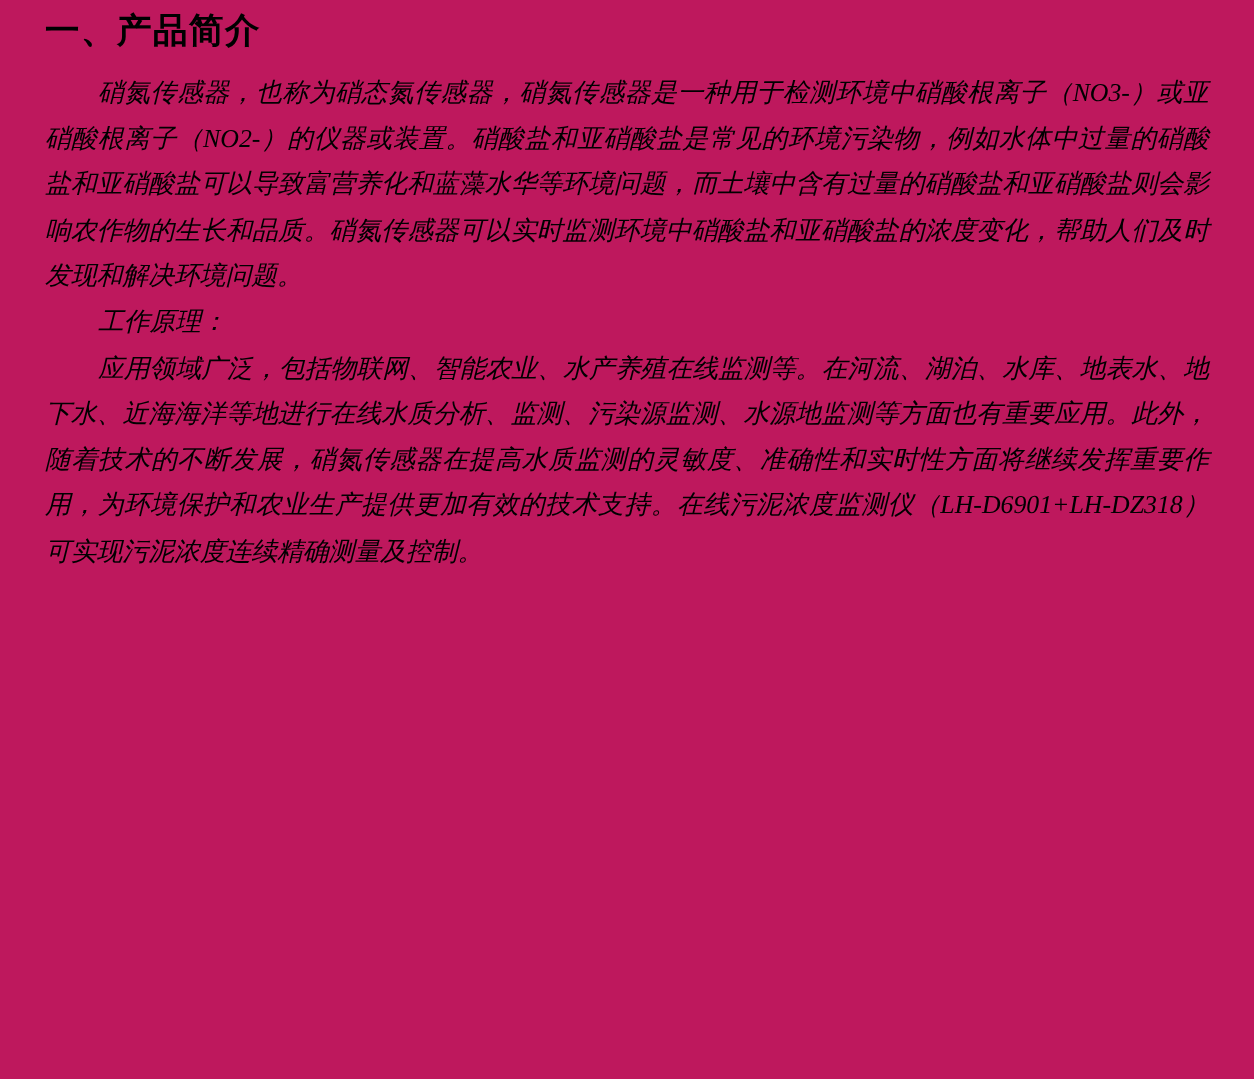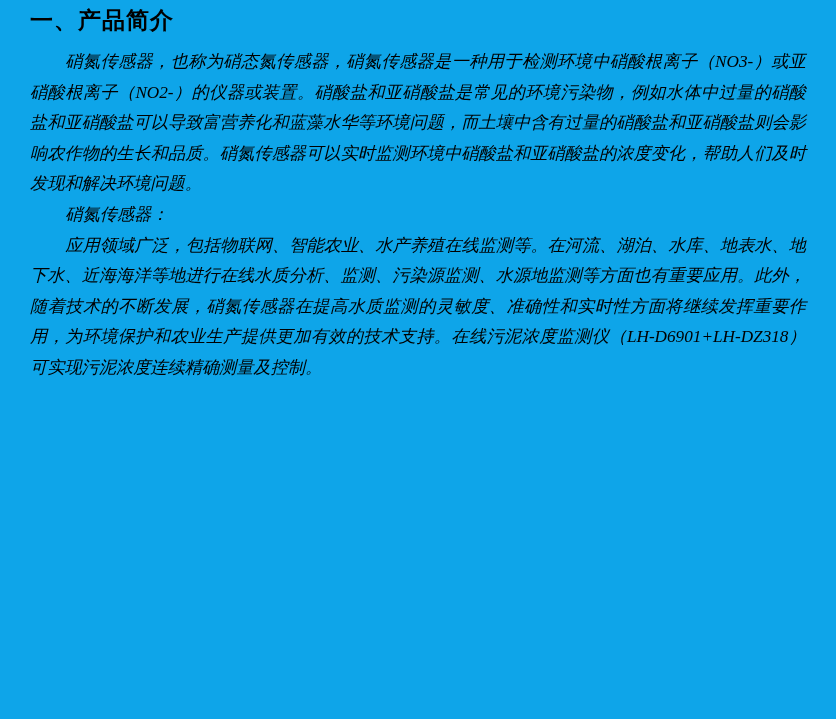--- a/index.html
+++ b/index.html
@@ -11,21 +11,21 @@
     width: 836px;
     height: 719px;
     overflow: hidden;
     color: #000000;
   }
   .page {
     box-sizing: border-box;
     width: 836px;
     height: 719px;
     padding: 7px 30px 0 30px;
-    background: #0ea5e9;
+    background: #be185d;
   }
   .doc-title {
     margin: 0 0 14px 0;
     font-family: "Liberation Sans", "DejaVu Sans", sans-serif;
     font-weight: bold;
     font-size: 23px;
     line-height: 26px;
     letter-spacing: 1px;
     color: #000000;
   }
@@ -43,16 +43,16 @@
     font-style: italic;
   }
 </style>
 </head>
 <body>
 
 <div class="page">
   <h1 class="doc-title">一、产品简介</h1>
   <div class="doc-body" id="doc-body">
       <p class="para">硝氮传感器，也称为硝态氮传感器，硝氮传感器是一种用于检测环境中硝酸根离子（NO3-）或亚硝酸根离子（NO2-）的仪器或装置。硝酸盐和亚硝酸盐是常见的环境污染物，例如水体中过量的硝酸盐和亚硝酸盐可以导致富营养化和蓝藻水华等环境问题，而土壤中含有过量的硝酸盐和亚硝酸盐则会影响农作物的生长和品质。硝氮传感器可以实时监测环境中硝酸盐和亚硝酸盐的浓度变化，帮助人们及时发现和解决环境问题。</p>
-      <p class="para">硝氮传感器：</p>
+      <p class="para">工作原理：</p>
       <p class="para">应用领域广泛，包括物联网、智能农业、水产养殖在线监测等。在河流、湖泊、水库、地表水、地下水、近海海洋等地进行在线水质分析、监测、污染源监测、水源地监测等方面也有重要应用。此外，随着技术的不断发展，硝氮传感器在提高水质监测的灵敏度、准确性和实时性方面将继续发挥重要作用，为环境保护和农业生产提供更加有效的技术支持。在线污泥浓度监测仪（LH-D6901+LH-DZ318）可实现污泥浓度连续精确测量及控制。</p>
     </div>
 </div>
 
 </body></html>

